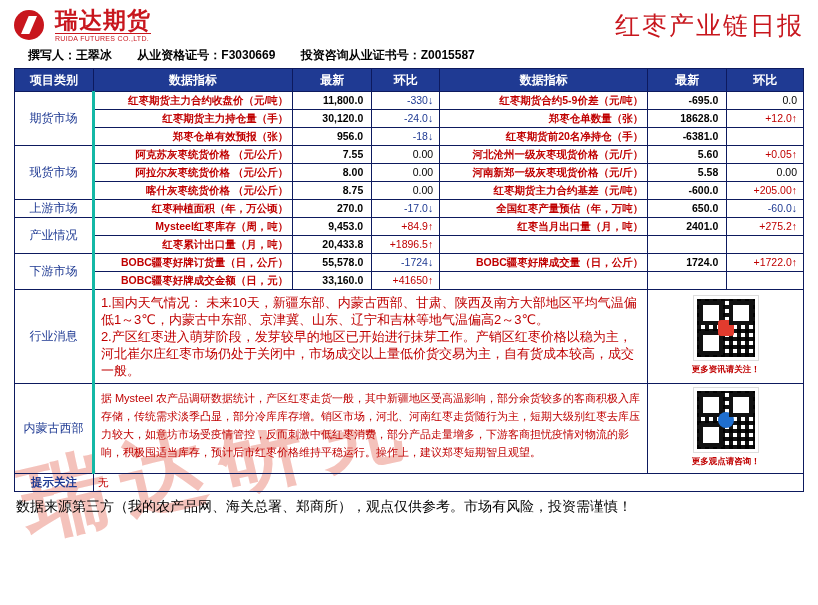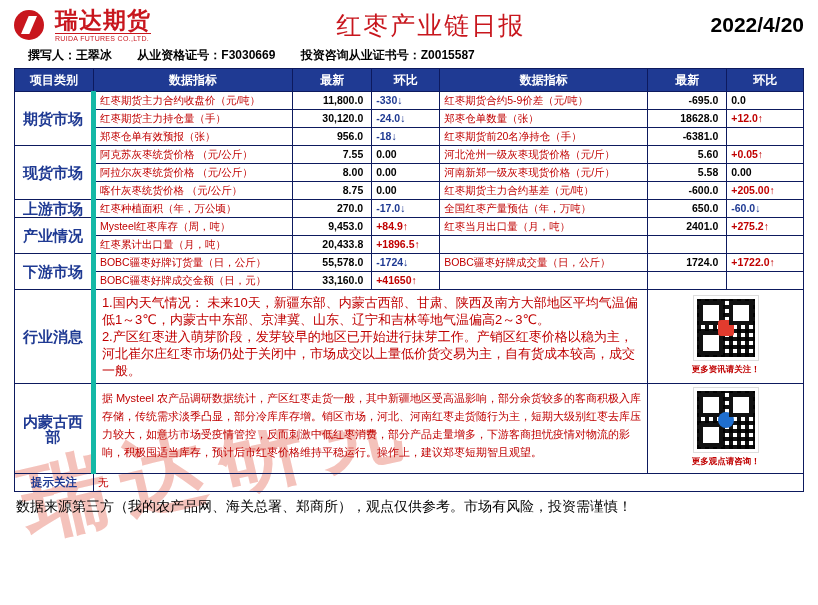--- a/index.html
+++ b/index.html
@@ -49,26 +49,26 @@
   }
   .byline span{margin-right:22px;}
 
   
   table{border-collapse:collapse;width:790px;margin:0 14px;table-layout:fixed;padding-left:36px;}
   th,td{border:1px solid #0d1a5e;padding:1px 4px;font-size:10.5px;line-height:15px;}
   thead th{
     background:#1f3a93;color:#fff;font-weight:bold;text-align:center;font-size:12px;height:20px;
   }
   .cat{
-    text-align:center;font-weight:bold;color:#1f3a93;font-size:15px;
-    border-right:5px solid #14b8a6;
-  }
-  .ind{text-align:left;color:#c00000;white-space:nowrap;overflow:hidden;}
+    text-align:center;font-weight:normal;color:#1f3a93;font-size:12px;
+    border-right:3px solid #14b8a6;
+  }
+  .ind{text-align:right;color:#c00000;white-space:nowrap;overflow:hidden;font-weight:bold;}
   .num{text-align:right;font-weight:bold;color:#000;padding-right:8px;}
-  .chg{text-align:left;font-weight:bold;padding-right:6px;}
+  .chg{text-align:right;font-weight:normal;padding-right:6px;}
   .up{color:#c00000;}
   .down{color:#1f3a93;}
   .flat{color:#000;}
 
   .news-cell{
     text-align:left;color:#c00000;line-height:17px;font-size:13px;padding:4px 6px;
     vertical-align:top;
   }
   .view-cell{
     text-align:left;color:#c00000;line-height:18px;font-size:11px;padding:5px 6px;
@@ -119,21 +119,20 @@
     <div class="brand">
       <div class="brand-logo">
           <div class="circ"></div>
         </div>
       <div class="brand-text">
         <div class="cn">瑞达期货</div>
         <div class="en">RUIDA FUTURES CO.,LTD.</div>
       </div>
     </div>
     <div class="doc-title">红枣产业链日报</div>
-    <div class="doc-date">2022/4/20</div>
   </div>
 
   <div class="byline">
     <span>撰写人：王翠冰</span>
     <span>从业资格证号：F3030669</span>
     <span>投资咨询从业证书号：Z0015587</span>
   </div>
 
   <table>
     <colgroup>

